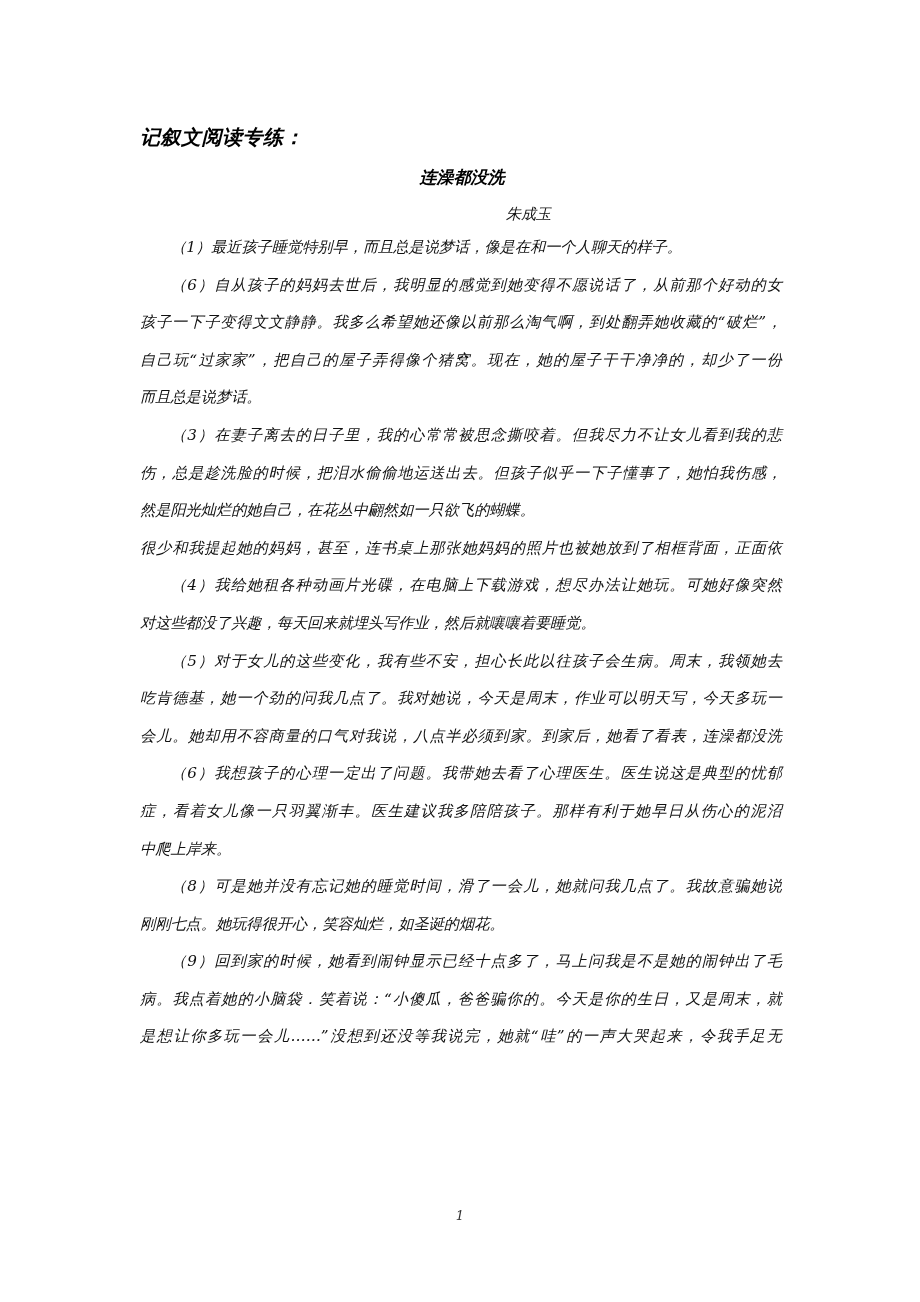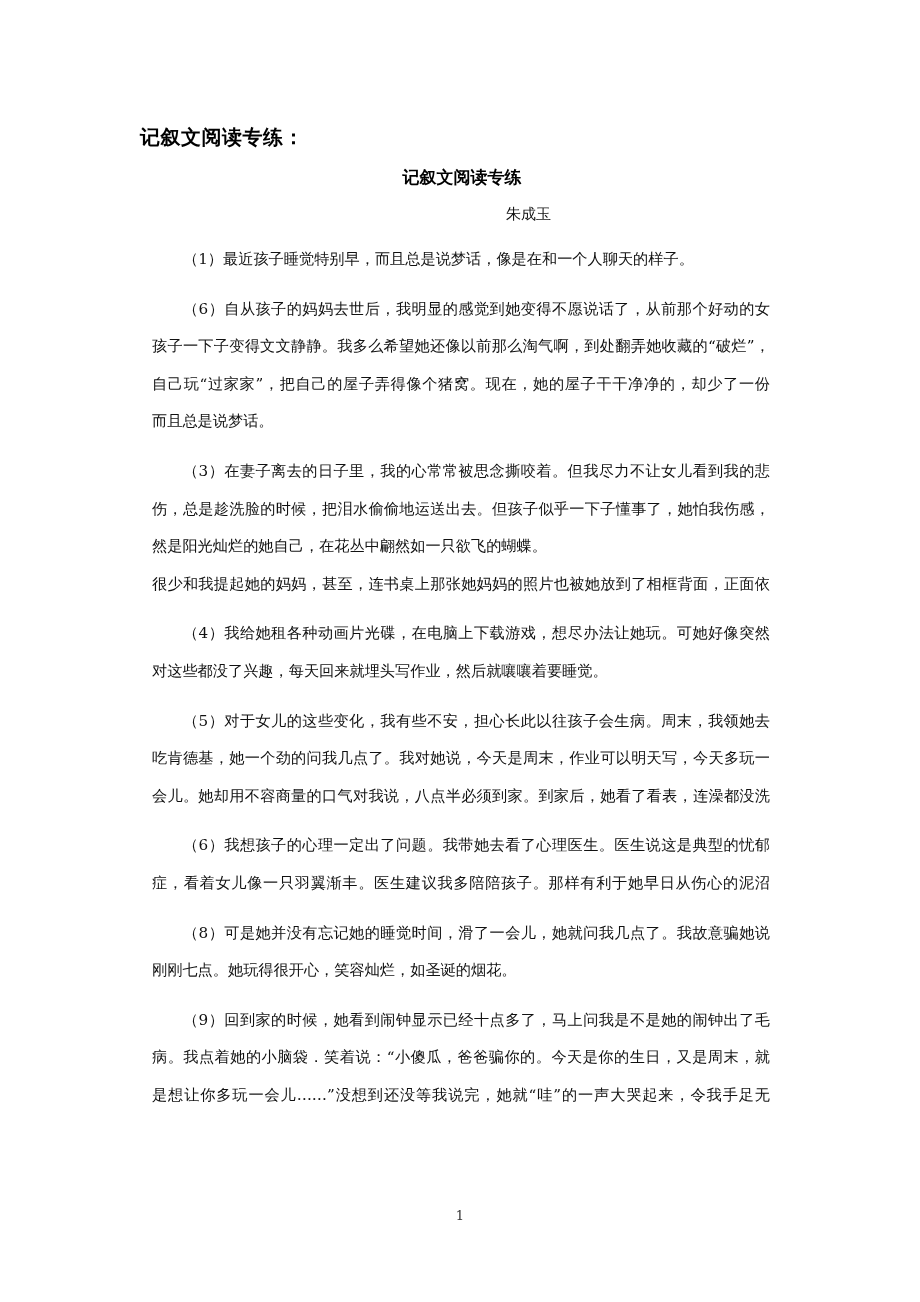--- a/index.html
+++ b/index.html
@@ -1,37 +1,37 @@
 <!DOCTYPE html>
 <html><head>
 <meta charset="utf-8">
 <style>
   html, body { margin: 0; padding: 0; background: #ffffff; }
   body { width: 920px; height: 1302px; position: relative; overflow: hidden;
          font-family: "DejaVu Serif", "Liberation Serif", serif; color: #111; }
-  .page { position: absolute; left: 0; top: 0; width: 920px; height: 1302px; }
+  .page { position: absolute; left: 0; top: 0; width: 920px; height: 1302px; font-style: italic; }
   .heading { position: absolute; left: 140px; top: 124px; font-family: "DejaVu Sans", "Liberation Sans", sans-serif;
              font-weight: bold; font-size: 20px; letter-spacing: 0.5px; color: #000; }
   .title { position: absolute; left: 0; width: 920px; top: 166px; text-align: center;
            font-size: 17px; font-weight: bold; color: #000; padding-left: 4px; box-sizing: border-box; }
   .author { position: absolute; left: 506px; top: 205px; font-size: 15px; }
   .body { position: absolute; left: 140px; top: 235px; width: 642px; }
-  .para { margin: 12px; }
+  .para { margin: 0; }
   .line { display: block; height: 37.6px; line-height: 24px; font-size: 15.2px;
           text-align: justify; text-align-last: justify; white-space: nowrap; overflow: visible; }
   .line.first { padding-left: 31px; }
   .line.last { text-align-last: left; }
   .pagenum { position: absolute; left: 0; width: 920px; top: 1208px; text-align: center; font-size: 13px; color: #333; }
 </style>
 </head>
 <body>
 
 <div class="page">
   <div class="heading">记叙文阅读专练：</div>
-  <div class="title">记叙文阅读专练</div>
+  <div class="title">连澡都没洗</div>
   <div class="author">朱成玉</div>
 
   <div class="body">
     <div class="para">
       <span class="line first last">（1）最近孩子睡觉特别早，而且总是说梦话，像是在和一个人聊天的样子。</span>
     </div>
     <div class="para">
       <span class="line first">（6）自从孩子的妈妈去世后，我明显的感觉到她变得不愿说话了，从前那个好动的女</span>
       <span class="line">孩子一下子变得文文静静。我多么希望她还像以前那么淘气啊，到处翻弄她收藏的“破烂”，</span>
       <span class="line">自己玩“过家家”，把自己的屋子弄得像个猪窝。现在，她的屋子干干净净的，却少了一份</span>
@@ -48,20 +48,21 @@
       <span class="line last">对这些都没了兴趣，每天回来就埋头写作业，然后就嚷嚷着要睡觉。</span>
     </div>
     <div class="para">
       <span class="line first">（5）对于女儿的这些变化，我有些不安，担心长此以往孩子会生病。周末，我领她去</span>
       <span class="line">吃肯德基，她一个劲的问我几点了。我对她说，今天是周末，作业可以明天写，今天多玩一</span>
       <span class="line">会儿。她却用不容商量的口气对我说，八点半必须到家。到家后，她看了看表，连澡都没洗</span>
     </div>
     <div class="para">
       <span class="line first">（6）我想孩子的心理一定出了问题。我带她去看了心理医生。医生说这是典型的忧郁</span>
       <span class="line">症，看着女儿像一只羽翼渐丰。医生建议我多陪陪孩子。那样有利于她早日从伤心的泥沼</span>
+      <span class="line last">中爬上岸来。</span>
     </div>
     <div class="para">
       <span class="line first">（8）可是她并没有忘记她的睡觉时间，滑了一会儿，她就问我几点了。我故意骗她说</span>
       <span class="line last">刚刚七点。她玩得很开心，笑容灿烂，如圣诞的烟花。</span>
     </div>
     <div class="para">
       <span class="line first">（9）回到家的时候，她看到闹钟显示已经十点多了，马上问我是不是她的闹钟出了毛</span>
       <span class="line">病。我点着她的小脑袋．笑着说：“小傻瓜，爸爸骗你的。今天是你的生日，又是周末，就</span>
       <span class="line">是想让你多玩一会儿……”没想到还没等我说完，她就“哇”的一声大哭起来，令我手足无</span>
     </div>

